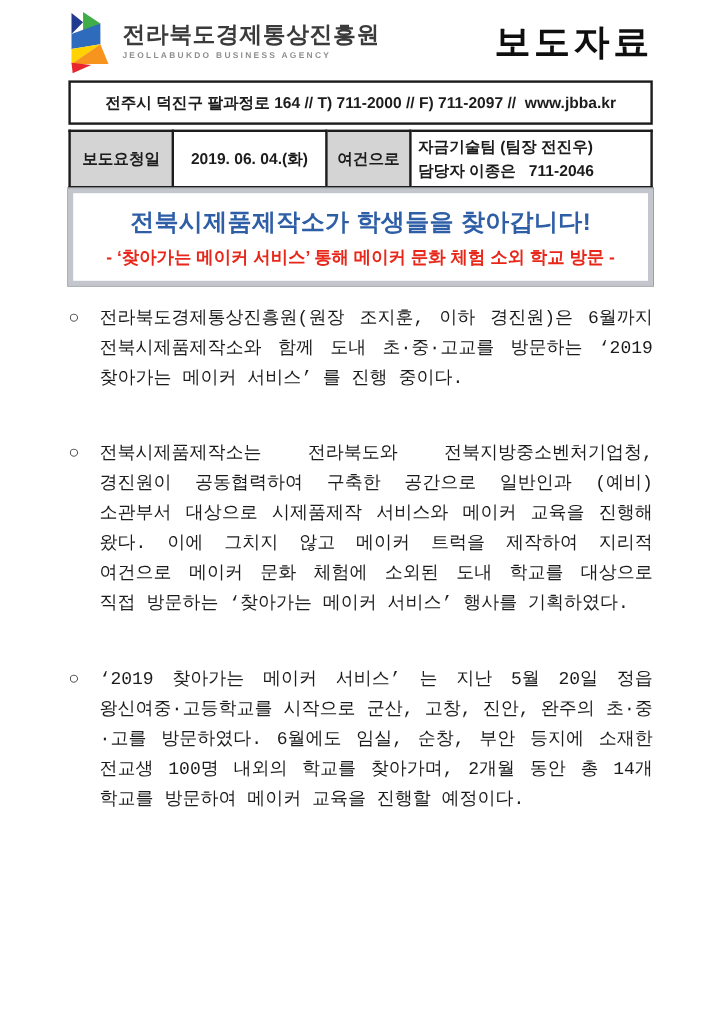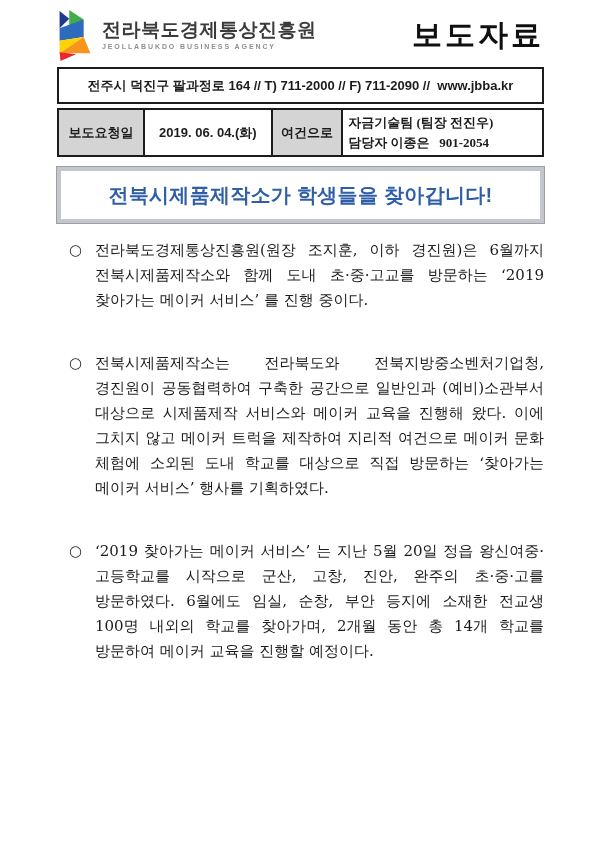--- a/index.html
+++ b/index.html
@@ -15,37 +15,37 @@
   .doc-type { font-size:30px; font-weight:800; color:#0f0f0f; letter-spacing:3px; white-space:nowrap;margin-left:33px; }
 
   
   .address-box { border:2px solid #1c1c1c; text-align:center; font-size:13px; font-weight:bold;
                  color:#1c1c1c; padding:8px 0 7px; }
   .pre { white-space:pre-wrap; }
 
   
   .info-table { width:100%; border-collapse:collapse; margin-top:4px; table-layout:fixed; }
   .info-table td { border:2px solid #1c1c1c; font-size:13px; font-weight:bold; padding:3px 5px; color:#1c1c1c; }
-  .c1 { width:17%; } .c2 { width:26.5%; } .c3 { width:13.5%; } .c4 { width:43%;font-family:Liberation Serif, serif; }
+  .c1 { width:17%; } .c2 { width:26.5%; } .c3 { width:13.5%; } .c4 { width:43%; }
   .gray { background:#d4d4d4; text-align:center; }
   .red  { color:#ee1d0e; }
   .center { text-align:center; }
   .dept div { line-height:1.5; }
 
   
-  .headline-box { margin-top:10px; border:4px solid #c3c7cd; outline:1px solid #9aa0a6;
+  .headline-box { border:4px solid #c3c7cd; outline:1px solid #9aa0a6;
                   padding:11px 2px 10px; text-align:center; background:#ffffff; }
   .headline-title { font-size:20px; font-weight:800; color:#2e5ea6; letter-spacing:0.3px; }
   .headline-subtitle { font-size:14.5px; font-weight:bold; color:#e8271a; margin-top:6px; }
 
   
   .body-text { margin-top:15px; font-family:"DejaVu Serif","Liberation Serif",serif;
                font-size:15px; color:#1b1b1b; }
-  .para { margin:0 0 38px 12px; line-height:25px; text-align:justify; word-break:keep-all;
-          padding-left:26px; text-indent:-26px; }
+  .para { margin:0 0 38px 0; line-height:25px; text-align:justify; word-break:keep-all;
+          padding-left:26px; text-indent:-26px;font-family:Liberation Mono, monospace; }
   .para:last-child { margin-bottom:0; }
   .bullet { display:inline-block; width:26px; text-indent:0; }
 </style>
 </head>
 <body>
 
 <div class="page">
 
   <header class="masthead">
     <div class="brand">
@@ -59,39 +59,40 @@
       </svg>
       <div class="brand-text">
         <div class="org-ko">전라북도경제통상진흥원</div>
         <div class="org-en">JEOLLABUKDO BUSINESS AGENCY</div>
       </div>
     </div>
     <div class="doc-type">보도자료</div>
   </header>
 
   <div class="address-box">
-    <span class="pre">전주시 덕진구 팔과정로 164 // T) 711-2000 // F) 711-2090 //  www.jbba.kr</span>
+    <span class="pre">전주시 덕진구 팔과정로 164 // T) 711-2000 // F) 711-2097 //  www.jbba.kr</span>
   </div>
 
   <table class="info-table">
     <tbody>
       <tr>
         <td class="c1 gray red">보도요청일</td>
         <td class="c2 red center">2019. 06. 04.(화)</td>
         <td class="c3 gray">여건으로</td>
         <td class="c4 dept">
           <div class="pre">자금기술팀 (팀장 전진우)</div>
-          <div class="pre">담당자 이종은   901-2054</div>
+          <div class="pre">담당자 이종은   711-2046</div>
         </td>
       </tr>
     </tbody>
   </table>
 
   <div class="headline-box">
     <div class="headline-title">전북시제품제작소가 학생들을 찾아갑니다!</div>
+    <div class="headline-subtitle">- ‘찾아가는 메이커 서비스’ 통해 메이커 문화 체험 소외 학교 방문 -</div>
   </div>
 
   <main class="body-text">
     <p class="para"><span class="bullet">○</span><span>전라북도경제통상진흥원(원장 조지훈, 이하 경진원)은 6월까지 전북시제품제작소와 함께 도내 초·중·고교를 방문하는 ‘2019 찾아가는 메이커 서비스’ 를 진행 중이다.</span></p>
     <p class="para"><span class="bullet">○</span><span>전북시제품제작소는 전라북도와 전북지방중소벤처기업청, 경진원이 공동협력하여 구축한 공간으로 일반인과 (예비)소관부서 대상으로 시제품제작 서비스와 메이커 교육을 진행해 왔다. 이에 그치지 않고 메이커 트럭을 제작하여 지리적 여건으로 메이커 문화 체험에 소외된 도내 학교를 대상으로 직접 방문하는 ‘찾아가는 메이커 서비스’ 행사를 기획하였다.</span></p>
     <p class="para"><span class="bullet">○</span><span>‘2019 찾아가는 메이커 서비스’ 는 지난 5월 20일 정읍 왕신여중·고등학교를 시작으로 군산, 고창, 진안, 완주의 초·중·고를 방문하였다. 6월에도 임실, 순창, 부안 등지에 소재한 전교생 100명 내외의 학교를 찾아가며, 2개월 동안 총 14개 학교를 방문하여 메이커 교육을 진행할 예정이다.</span></p>
   </main>
 
 </div>
 

